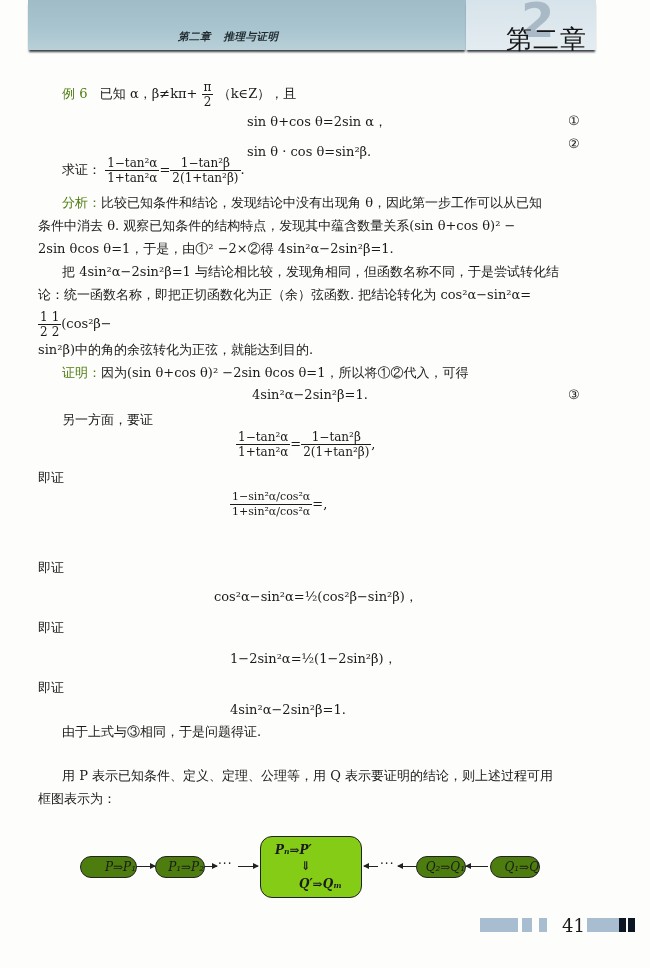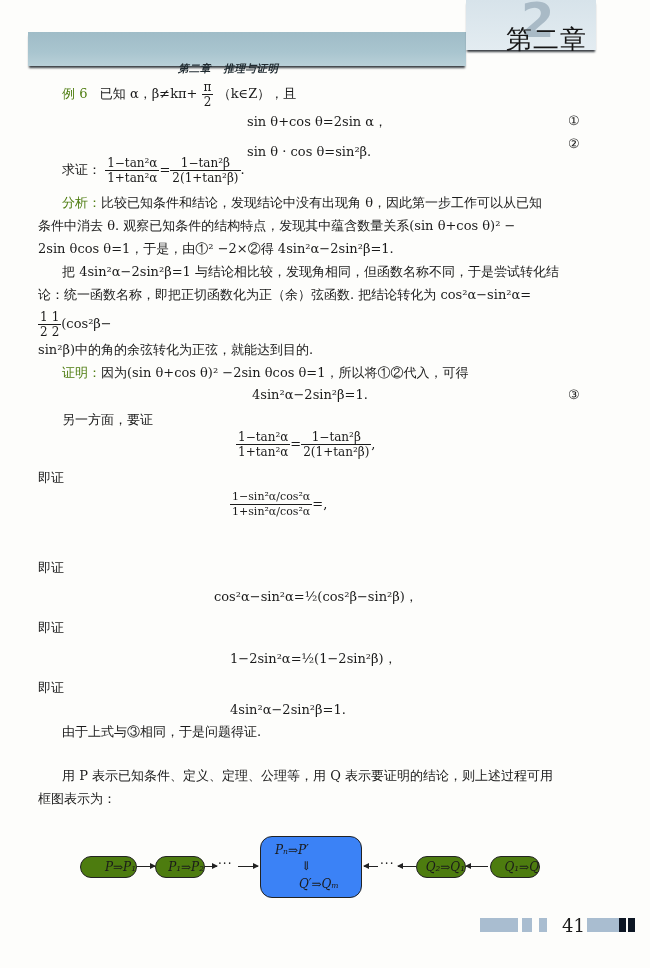--- a/index.html
+++ b/index.html
@@ -4,24 +4,23 @@
   <style>
     html, body { margin: 0; padding: 0; }
     body {
       width: 650px; height: 968px; overflow: hidden;
       background: #fdfdfb;
       font-family: "DejaVu Serif", "Liberation Serif", serif;
       color: #1a1a1a;
       position: relative;
     }
     .header {
-      position: absolute; left: 28px; top: 0; width: 438px; height: 34px;
+      position: absolute; left: 28px; top: 0; width: 438px; height: 50px;
       background: linear-gradient(180deg, #9fbcc7 0%, #a9c5cf 60%, #b9d0d8 100%);
       box-shadow: 0 3px 2px -1px #3a3f44;
-      margin-top: 32px;
     }
     .header-title {
       position: absolute; left: 150px; top: 30px;
       font-family: "DejaVu Sans", sans-serif; font-size: 10.5px; font-weight: bold;
       font-style: italic; color: #1f2a30; letter-spacing: 0.5px; white-space: pre;
     }
     .header-tab {
       position: absolute; left: 466px; top: 0; width: 130px; height: 50px;
       background: linear-gradient(180deg, #d7e3ea 0%, #e3ecf1 100%);
       box-shadow: 0 3px 2px -1px #3a3f44;
@@ -42,22 +41,22 @@
     .frac > span.den { border-top: 1px solid #1a1a1a; }
     .math { position: absolute; font-size: 13px; white-space: nowrap; }
 
     .diagram { position: absolute; left: 0; top: 830px; width: 650px; height: 80px; }
     .pill {
       position: absolute; height: 20px; border: 1.5px solid #222; border-radius: 11px;
       background: #4d7c0f; font-size: 12px; font-style: italic; text-align: right; line-height: 20px;
     }
     .bigbox {
       position: absolute; left: 260px; top: 6px; width: 100px; height: 60px;
-      border: 1.5px solid #222; border-radius: 12px; background: #3b82f6;
-      font-size: 12px; font-style: italic;
+      border: 1.5px solid #222; border-radius: 12px; background: #84cc16;
+      font-size: 12px; font-style: italic; font-weight: bold;
     }
     .arrow { position: absolute; height: 1px; background: #222; top: 36px; }
     .arrow.r::after { content: ""; position: absolute; right: -1px; top: -3px; border-left: 6px solid #222; border-top: 3.5px solid transparent; border-bottom: 3.5px solid transparent; }
     .arrow.l::after { content: ""; position: absolute; left: -1px; top: -3px; border-right: 6px solid #222; border-top: 3.5px solid transparent; border-bottom: 3.5px solid transparent; }
     .dots { position: absolute; top: 27px; font-size: 12px; letter-spacing: 1px; }
 
     .footer-bar { position: absolute; top: 918px; height: 14px; background: #a9bdd0; }
     .footer-dark { position: absolute; top: 918px; height: 14px; background: #0d1624; }
     .page-num { position: absolute; left: 562px; top: 915px; font-size: 18px; }
   </style>

